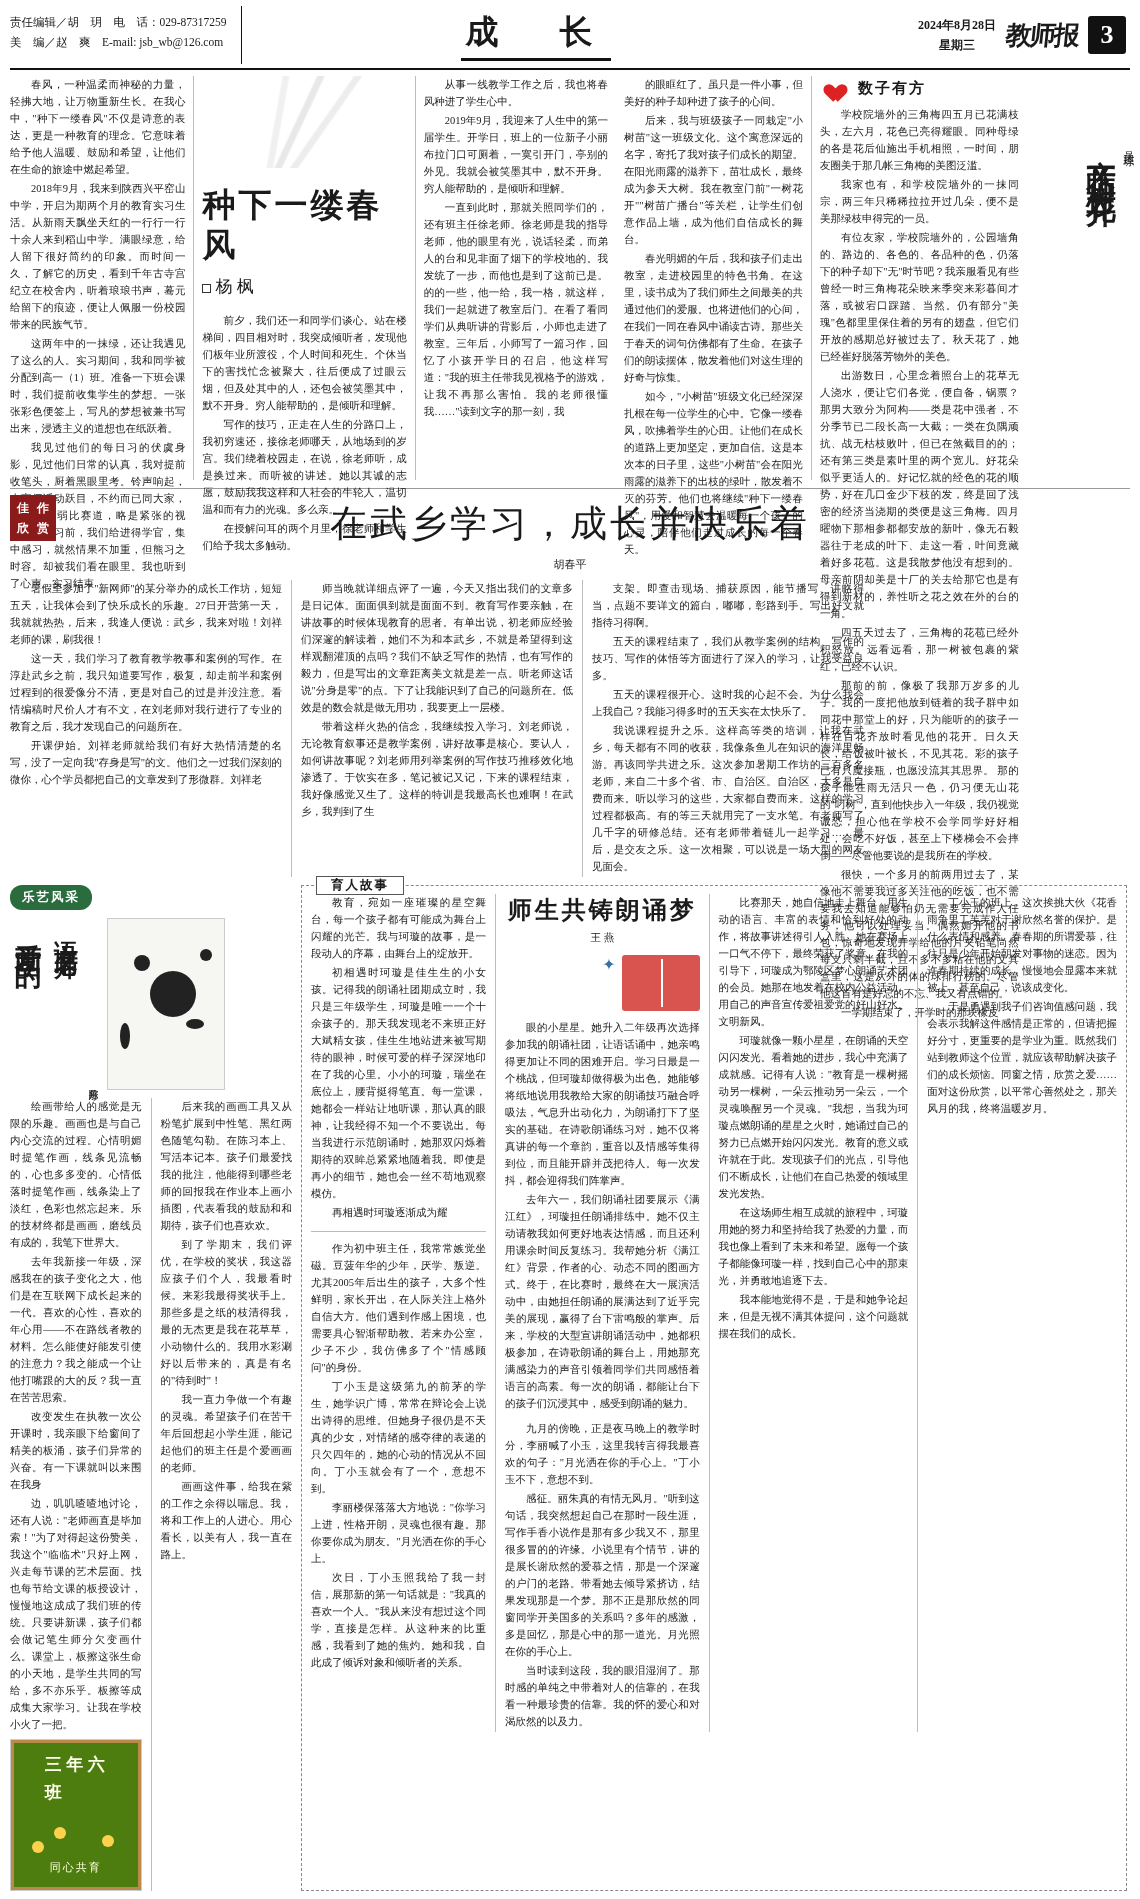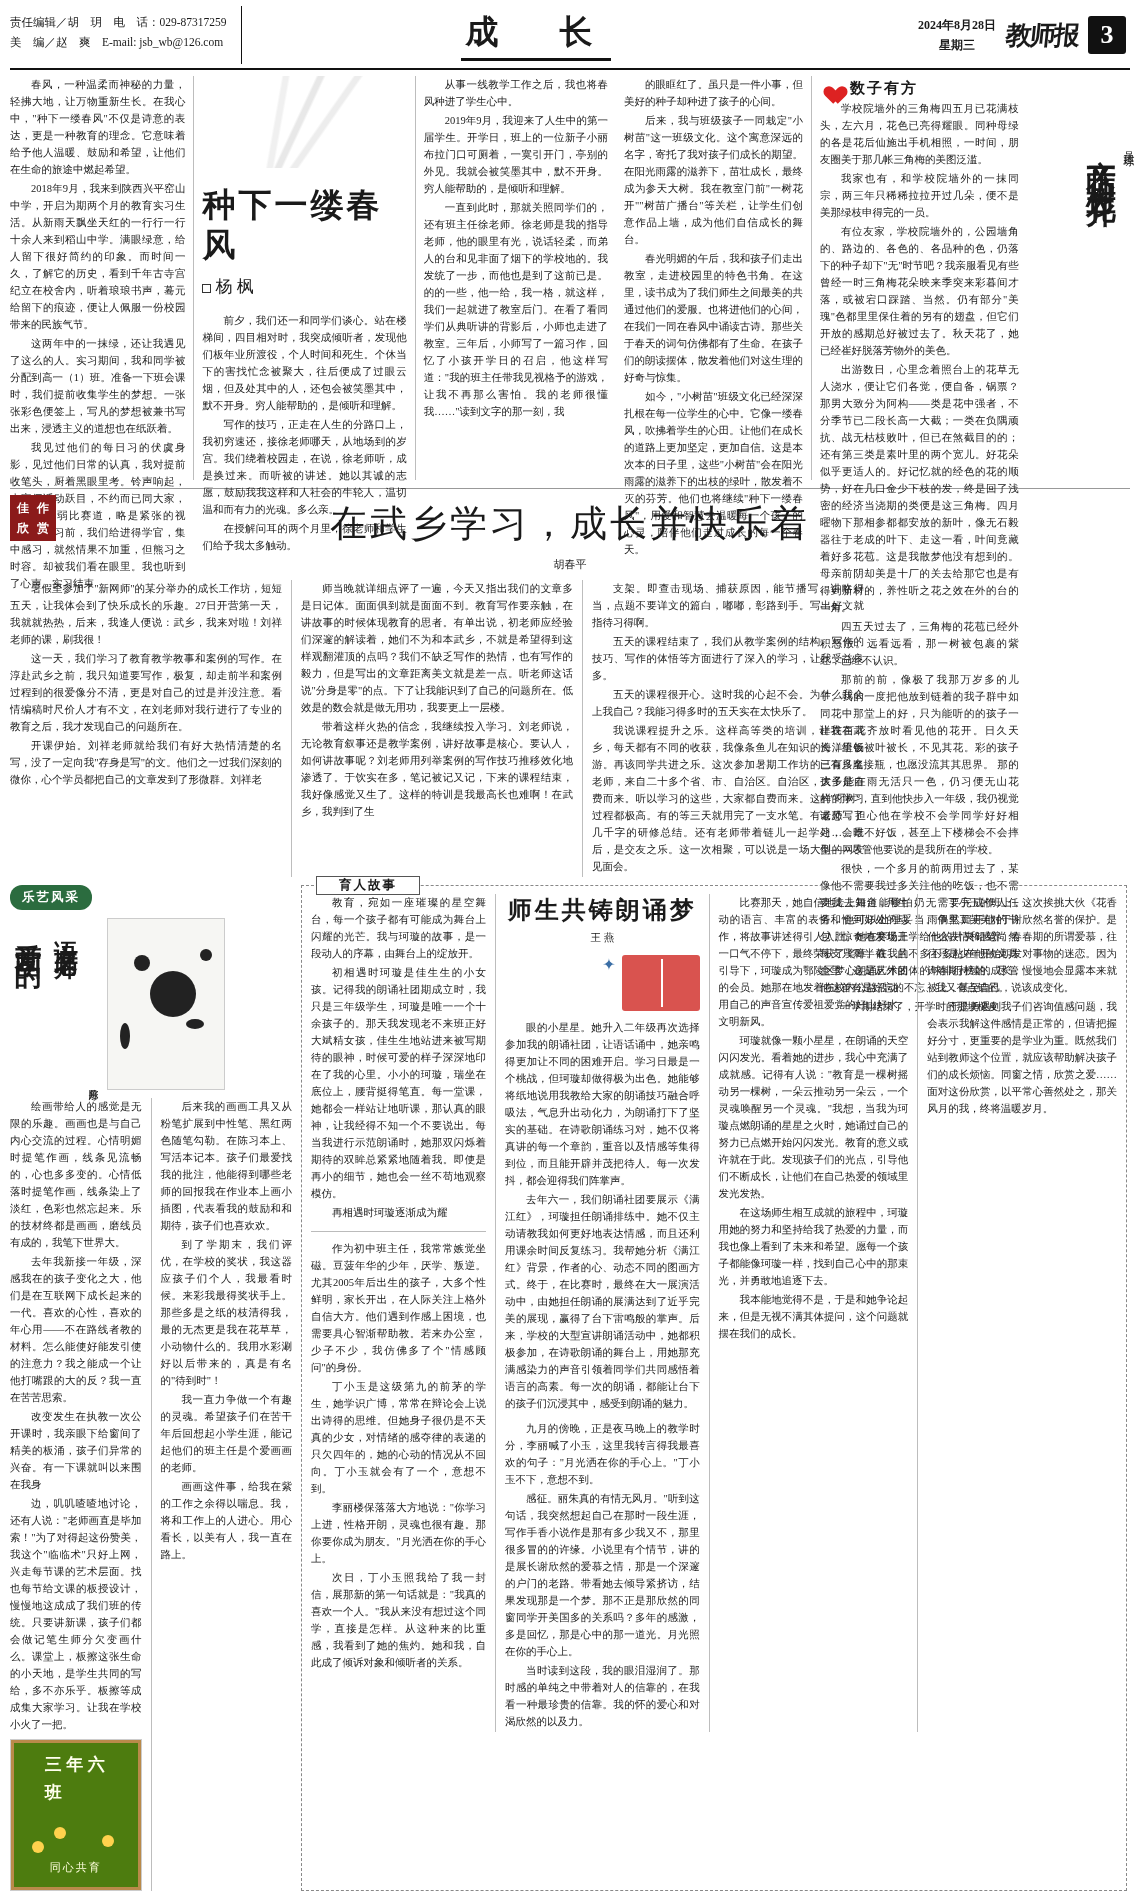--- a/index.html
+++ b/index.html
@@ -44,21 +44,21 @@
   .headline-cn { font-size:33px; font-weight:bold; letter-spacing:3px; line-height:1.2; }
   .byline { font-size:17px; margin-top:10px; }
   .byline .box { display:inline-block; width:9px; height:9px; border:1px solid #333; margin-right:4px; vertical-align:-1px;}
 
   .art-bamboo { width:100%; height:92px; background:
       linear-gradient(115deg, transparent 46%, #e8e8e8 47%, #e8e8e8 49%, transparent 50%),
       linear-gradient(125deg, transparent 56%, #ededed 57%, #ededed 59%, transparent 60%),
       linear-gradient(100deg, transparent 36%, #f0f0f0 37%, #f0f0f0 39%, transparent 40%);
   }
 
-  .heart-badge { display:flex; align-items:center; gap:8px; }
+  .heart-badge { display:flex; gap:16px; margin-bottom:6px; }
   .heart { width:22px; height:20px; position:relative; }
   .heart:before, .heart:after { content:""; position:absolute; width:11px; height:17px; background:#d22; border-radius:11px 11px 0 0; top:1px;}
   .heart:before { left:10px; transform:rotate(45deg); transform-origin:0 100%; }
   .heart:after  { left:10px; transform:rotate(-45deg); transform-origin:100% 100%; }
   .badge-text { font-size:15px; font-weight:bold; letter-spacing:2px; }
 
   .vtitle { writing-mode:vertical-rl; text-orientation:upright; font-size:30px; font-weight:bold; letter-spacing:8px; height:330px;}
   .vbyline { writing-mode:vertical-rl; text-orientation:upright; font-size:11px; letter-spacing:2px; margin-top:6px;}
 
   
@@ -69,21 +69,21 @@
            line-height:1.05; padding:3px; position:absolute; left:0; top:-4px;}
   .s2-title { font-size:37px; font-weight:normal; letter-spacing:3px; }
   .s2-by { text-align:center; font-size:11px; margin:8px 0 8px 0;}
 
   
   .sec3 { margin-top:8px; display:flex; gap:9px; }
   .s3-left { width:282px; }
   .s3-right { width:826px; border:1px dashed #888; padding:8px 9px; position:relative; }
   .tag-label { display:inline-block; background:#2b6c3f; color:#fff; font-size:12.5px; font-weight:bold;
                padding:4px 12px; border-radius:12px; letter-spacing:2px; }
-  .tag-dashed { position:absolute; top:-10px; left:14px; background:#fff; padding:0 22px; font-size:12.5px; font-weight:bold;
+  .tag-dashed { position:absolute; top:-10px; left:14px; background:#fff; padding:0 14px; font-size:12.5px; font-weight:bold;
                 border:1px solid #555; letter-spacing:2px; }
 
   .v-bigtitle { writing-mode:vertical-rl; text-orientation:upright; font-size:27px; font-weight:bold; letter-spacing:6px;}
   .v-sub { writing-mode:vertical-rl; text-orientation:upright; font-size:24px; font-weight:bold; letter-spacing:5px;}
   .v-small { writing-mode:vertical-rl; text-orientation:upright; font-size:10px; letter-spacing:1px;}
 
   .artbox { border:1px solid #ccc; overflow:hidden; }
   .ink-art { width:100%; height:170px; background:#f6f6f3; position:relative; }
   .ink-art .splat { position:absolute; border-radius:50%; background:#222; }
   .chalk-art { width:100%; height:150px; background:#4d7c0f; border:3px solid #b98a4a; position:relative; color:#fff;}

